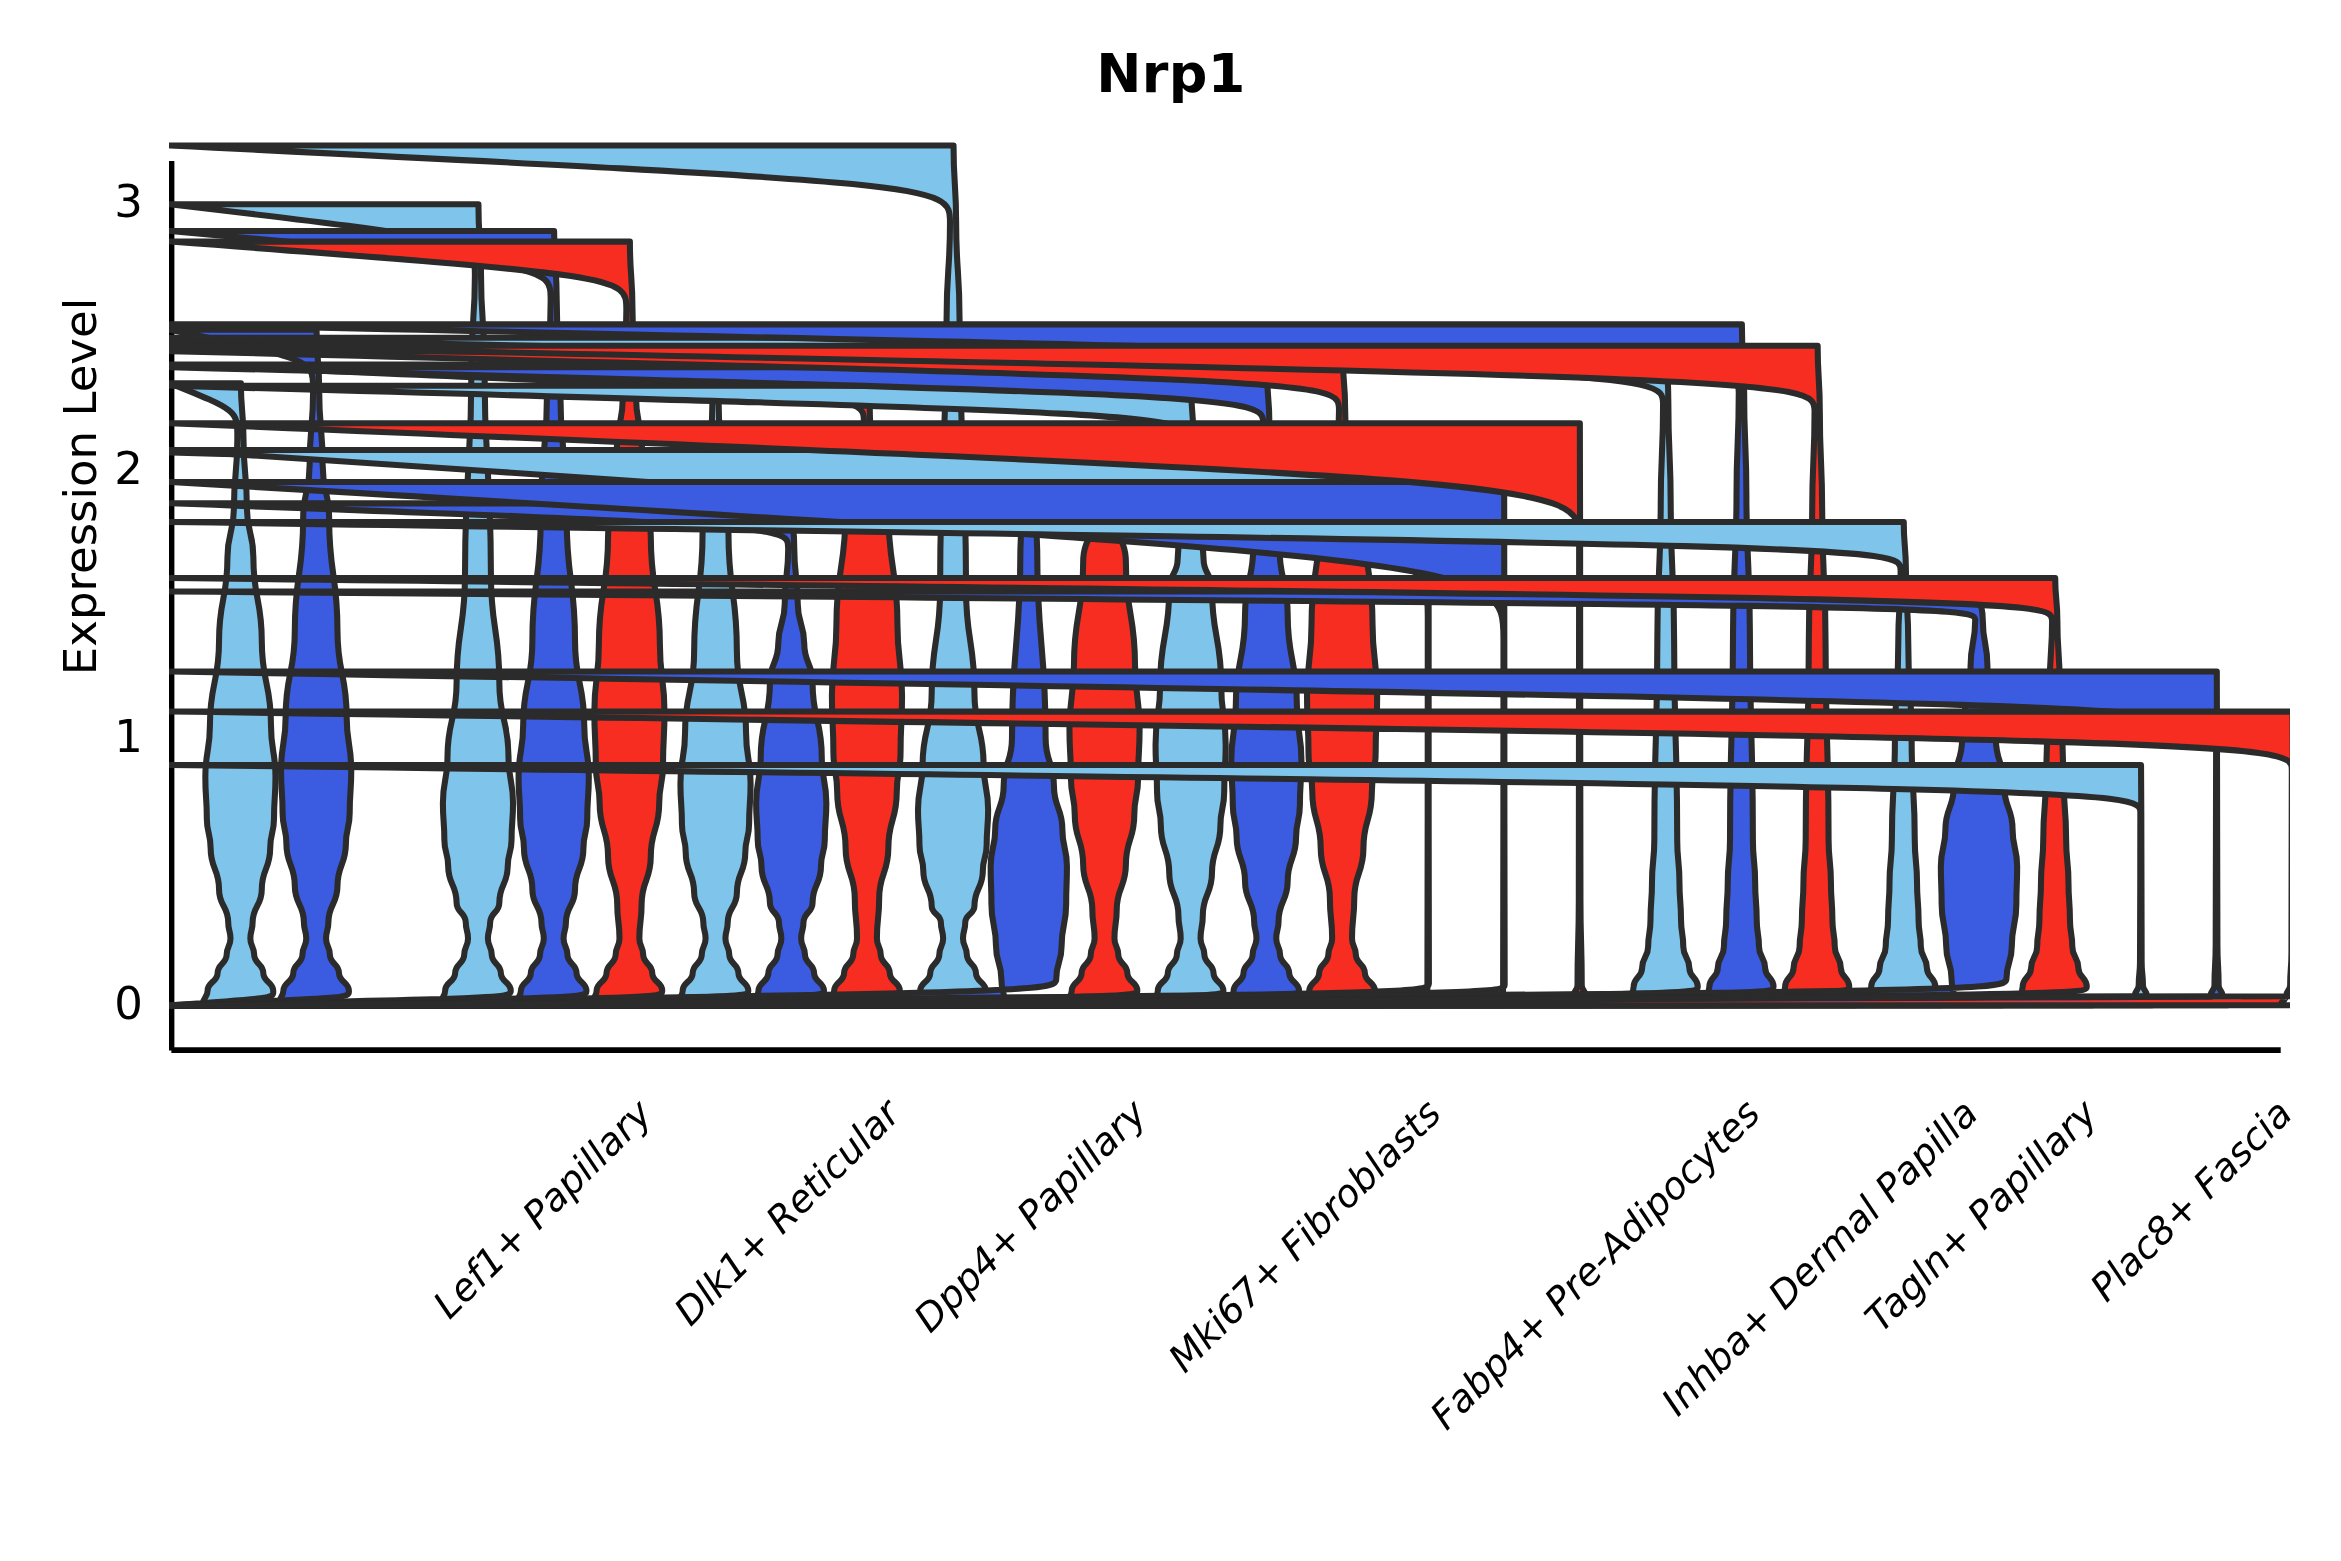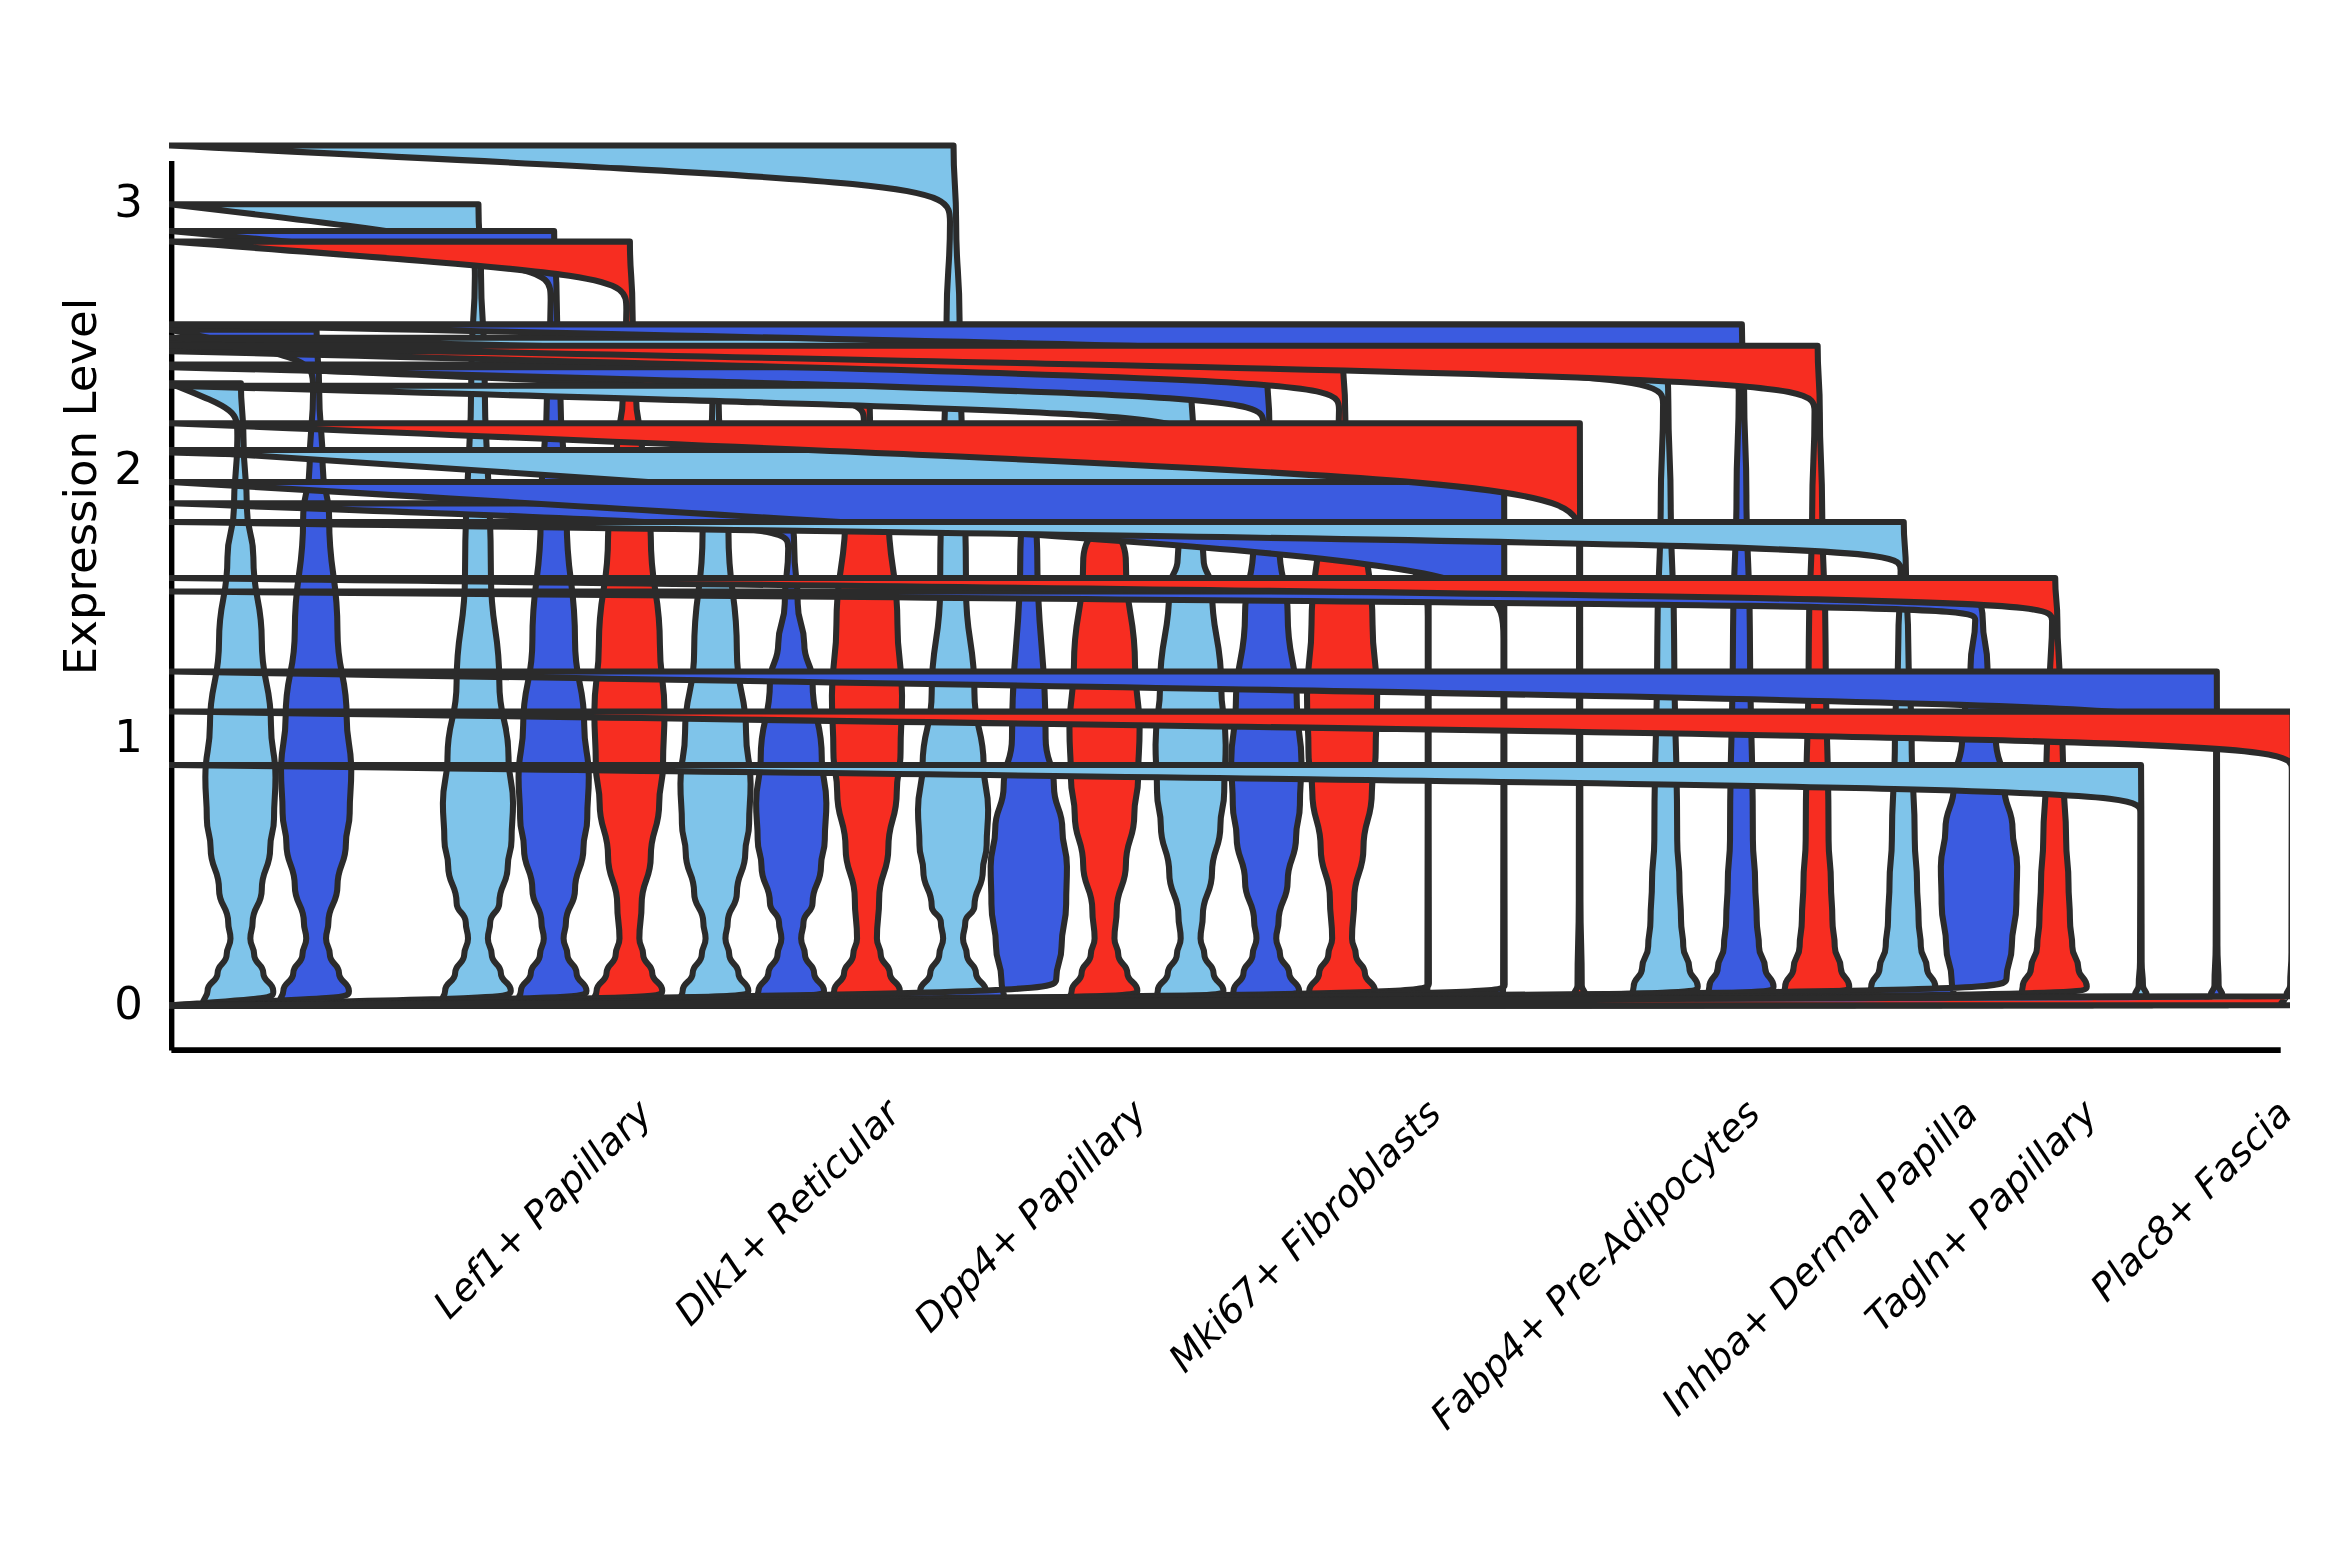--- a/index.html
+++ b/index.html
@@ -31,20 +31,21 @@
     white-space:nowrap;transform-origin:right top;transform:rotate(-45deg);
     text-align:right;
     font-family:"DejaVu Sans","Liberation Sans",sans-serif;
   }
 </style>
 </head>
 <body>
 
 <div id="root">
 
+  <div id="title">Nrp1</div>
 
   <div id="ylabel">Expression Level</div>
 
   <div id="ytick-labels">
       <div class="ytick-label" style="left: 39px; top: 977px;">0</div>
       <div class="ytick-label" style="left: 39px; top: 710px;">1</div>
       <div class="ytick-label" style="left: 39px; top: 442px;">2</div>
       <div class="ytick-label" style="left: 39px; top: 175px;">3</div>
     </div>
 

